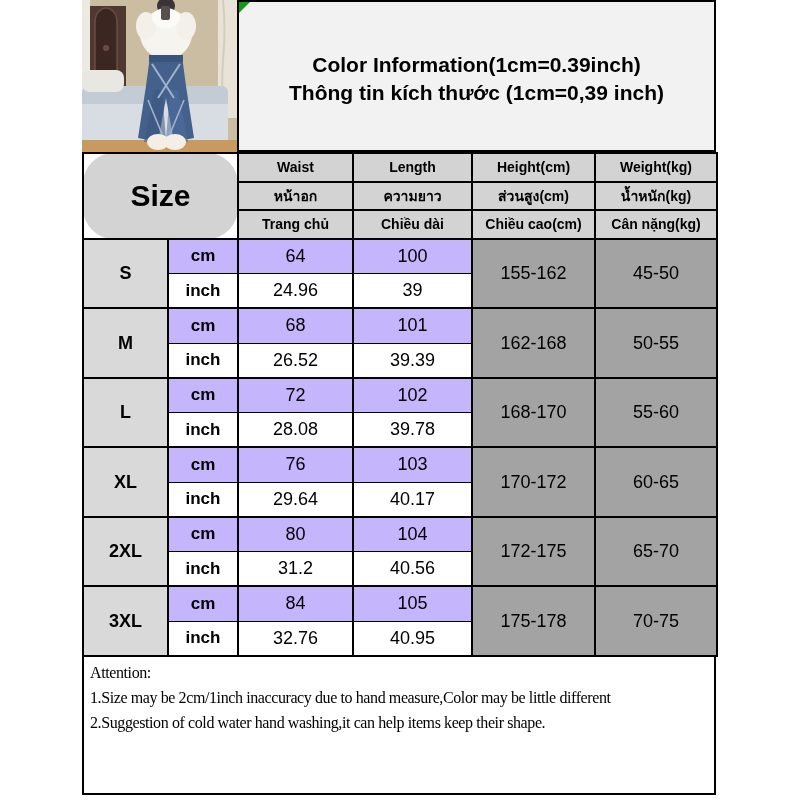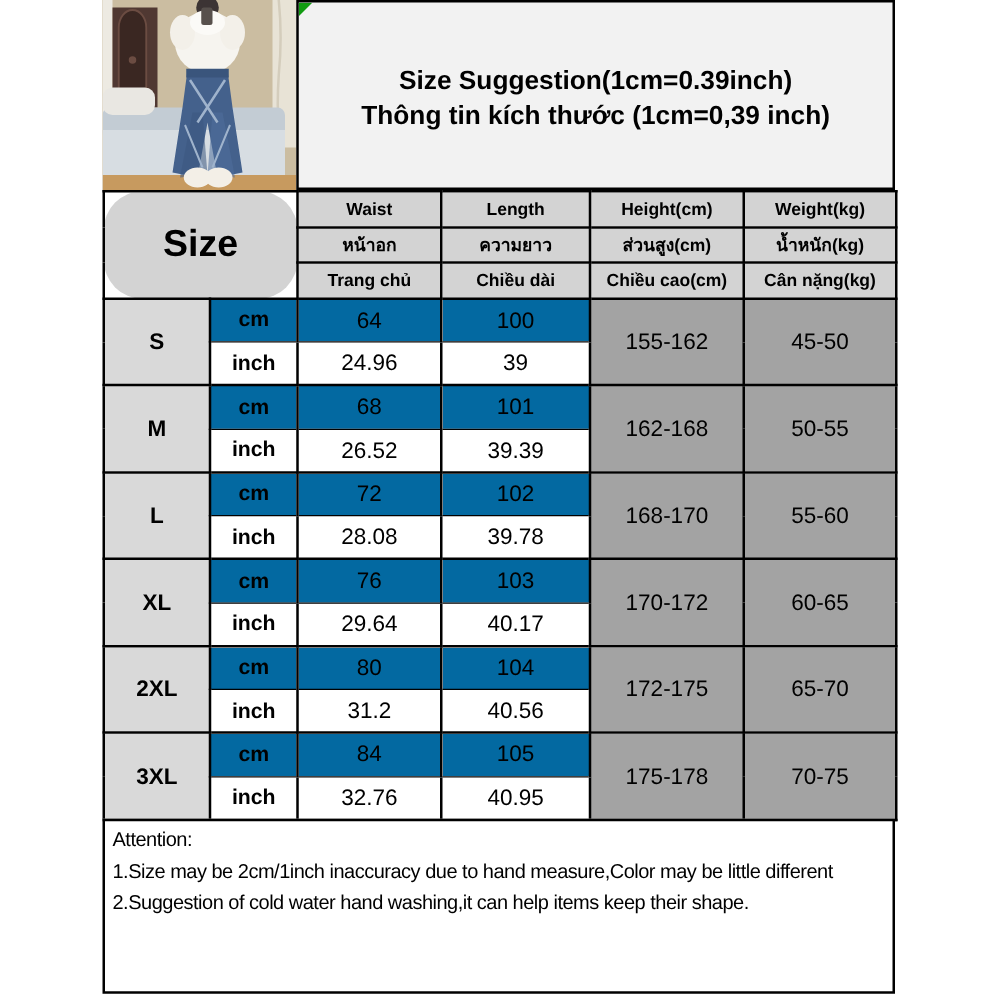--- a/index.html
+++ b/index.html
@@ -24,31 +24,31 @@
   table.size-table { position:absolute; left:82px; top:152px; width:634px; height:503px;
                      border-collapse:collapse; table-layout:fixed; }
   .size-table td { border:2px solid #000; text-align:center; vertical-align:middle;
                    font-size:18px; overflow:hidden; }
   .size-table tr.hrow { height:28.6px; }
   .size-table tr.drow { height:34.75px; }
   td.hdr { background:#d3d3d3; font-weight:bold; font-size:14px; }
   td.size-big { background:#d3d3d3; font-weight:bold; font-size:30px;border-radius:31px; }
   td.size-lab { background:#d9d9d9; font-weight:bold; font-size:18px; }
   td.unit { font-weight:bold; font-size:17px; }
-  td.cmbg { background:#0369a1; }
+  td.cmbg { background:#c4b5fd; }
   td.inbg { background:#ffffff; }
   td.range { background:#a3a3a3; }
   
   tr.sub-top td.thinb { border-bottom-width:1px; }
   tr.sub-bot td.thint { border-top-width:1px; }
 
   
   .attention { position:absolute; left:82px; top:655px; width:634px; height:140px;
                background:#fff; border:2px solid #000; padding:3px 6px 0 6px; }
-  .attention div { font-size:16px; line-height:25px; letter-spacing:-0.4px; white-space:nowrap; }
+  .attention div { font-size:16px; line-height:25px; letter-spacing:-0.4px; white-space:nowrap;font-family:Liberation Serif, serif; }
 </style>
 </head>
 <body>
 
 <div class="page">
 
   <div class="top-row">
     <div class="photo-wrap">
       <svg width="155" height="152" viewBox="0 0 155 152">
 
@@ -82,21 +82,21 @@
         <path d="M70 64 l22 34 M98 64 l-22 34" stroke="#9fb3cc" stroke-width="2" fill="none"></path>
         <path d="M66 100 l14 34 M102 100 l-14 34" stroke="#9fb3cc" stroke-width="1.6" fill="none"></path>
         <rect x="67" y="55" width="34" height="7" fill="#3a557c"></rect>
 
         <ellipse cx="76" cy="142" rx="11" ry="8" fill="#f3efe7"></ellipse>
         <ellipse cx="93" cy="142" rx="11" ry="8" fill="#f3efe7"></ellipse>
       </svg>
     </div>
     <div class="title-box">
       <span class="corner-flag"></span>
-      <div class="title-line">Size Suggestion(1cm=0.39inch)</div>
+      <div class="title-line">Color Information(1cm=0.39inch)</div>
       <div class="title-line">Thông tin kích thước (1cm=0,39 inch)</div>
     </div>
   </div>
 
   <table class="size-table">
     <colgroup>
       <col style="width:85px">
         <col style="width:70px">
         <col style="width:115px">
       <col style="width:119px">

